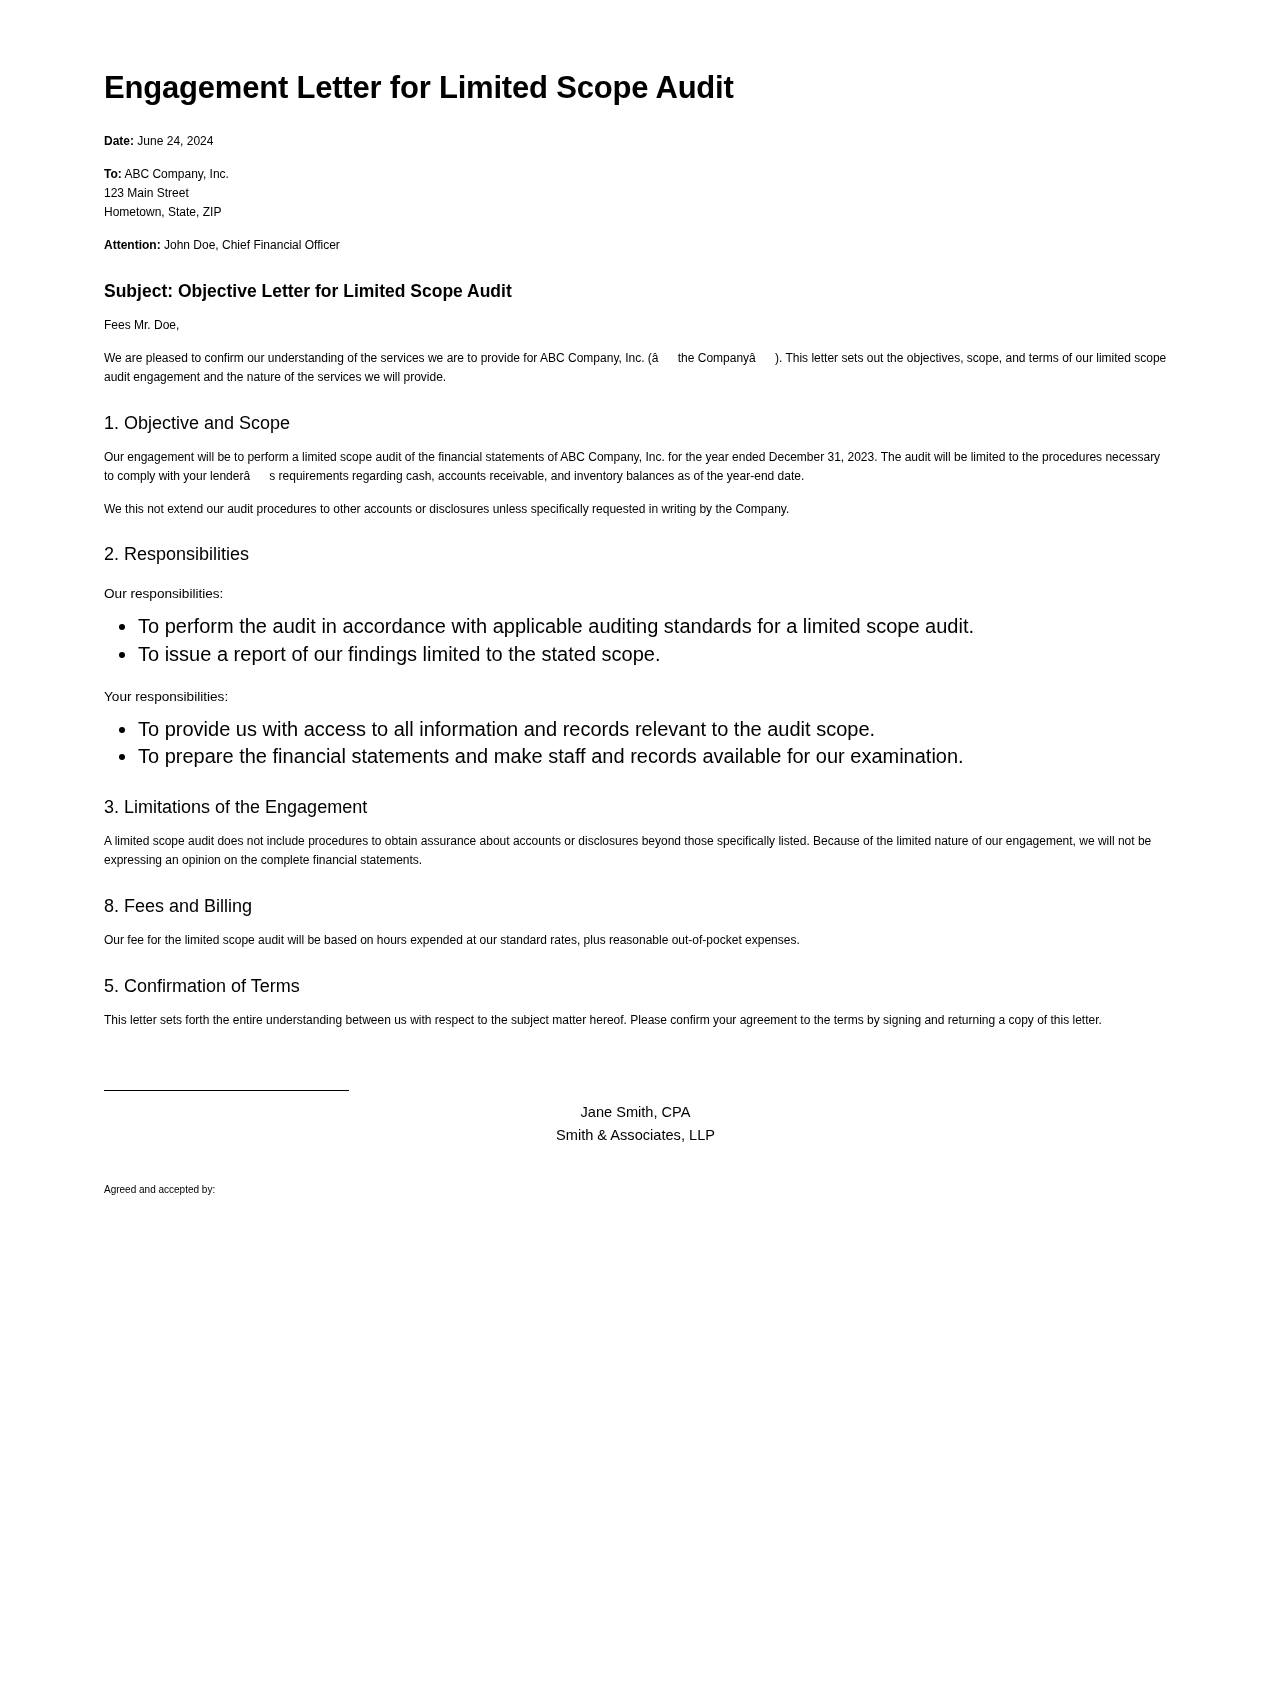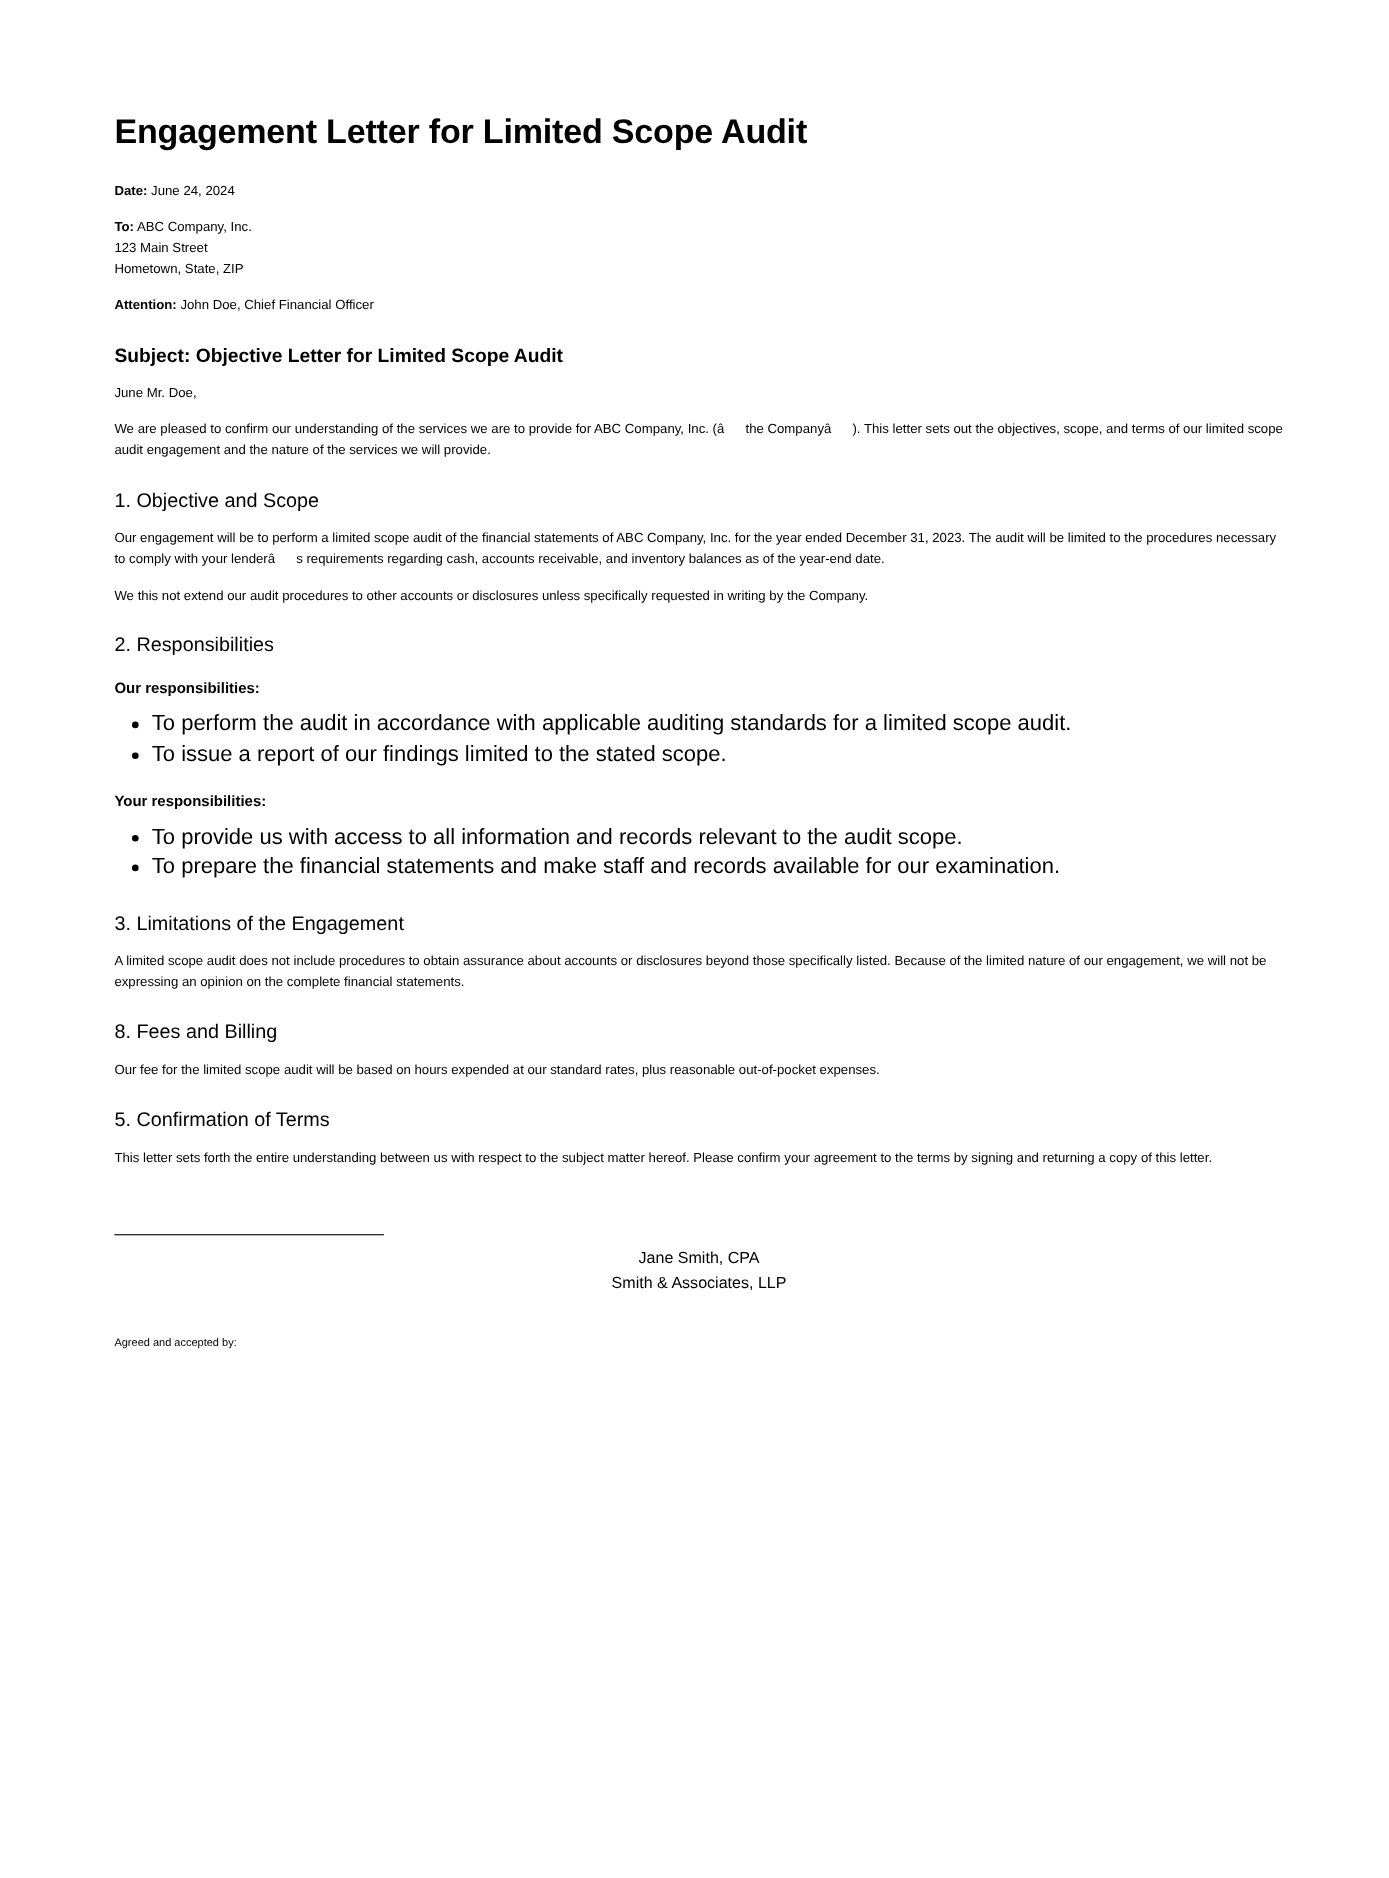--- a/index.html
+++ b/index.html
@@ -10,21 +10,20 @@
   body {
     width: 1263px;
     height: 1707px;
     font-family: "Liberation Sans", sans-serif;
     color: #000000;
     overflow: hidden;
   }
   .page {
     padding: 70px 96px 0 104px;
     box-sizing: border-box;
-    margin-top: 32px;
   }
   h1.doc-title {
     font-size: 31px;
     font-weight: bold;
     margin: 0 0 26px 0;
     letter-spacing: -0.2px;
   }
   h2.section-title {
     font-size: 18px;
     font-weight: normal;
@@ -44,21 +43,21 @@
     margin: 0;
   }
   .meta-block {
     margin-bottom: 14px;
   }
   .bold {
     font-weight: bold;
   }
   .label-bold {
     font-size: 13.6px;
-    font-weight: bold;
+    font-weight: normal;
     margin: 18px 0 8px 0;
   }
   ul.resp-list {
     margin: 0 0 6px 0;
     padding-left: 34px;
   }
   ul.resp-list li {
     font-size: 20px;
     line-height: 1.38;
     margin: 0;
@@ -106,21 +105,21 @@
     <div class="meta-block">
       <p class="tight"><span class="bold">To:</span><span> ABC Company, Inc.</span></p>
       <p class="tight">123 Main Street</p>
       <p class="tight">Hometown, State, ZIP</p>
     </div>
 
     <p class="meta-block"><span class="bold">Attention:</span><span> John Doe, Chief Financial Officer</span></p>
 
     <h3 class="subject-line">Subject: Objective Letter for Limited Scope Audit</h3>
 
-    <p>June Mr. Doe,</p>
+    <p>Fees Mr. Doe,</p>
 
     <p>We are pleased to confirm our understanding of the services we are to provide for ABC Company, Inc. (âthe Companyâ). This letter sets out the objectives, scope, and terms of our limited scope audit engagement and the nature of the services we will provide.</p>
 
     <h2 class="section-title">1. Objective and Scope</h2>
     <p>Our engagement will be to perform a limited scope audit of the financial statements of ABC Company, Inc. for the year ended December 31, 2023. The audit will be limited to the procedures necessary to comply with your lenderâs requirements regarding cash, accounts receivable, and inventory balances as of the year-end date.</p>
     <p>We this not extend our audit procedures to other accounts or disclosures unless specifically requested in writing by the Company.</p>
 
     <h2 class="section-title">2. Responsibilities</h2>
     <p class="label-bold">Our responsibilities:</p>
     <ul class="resp-list">

